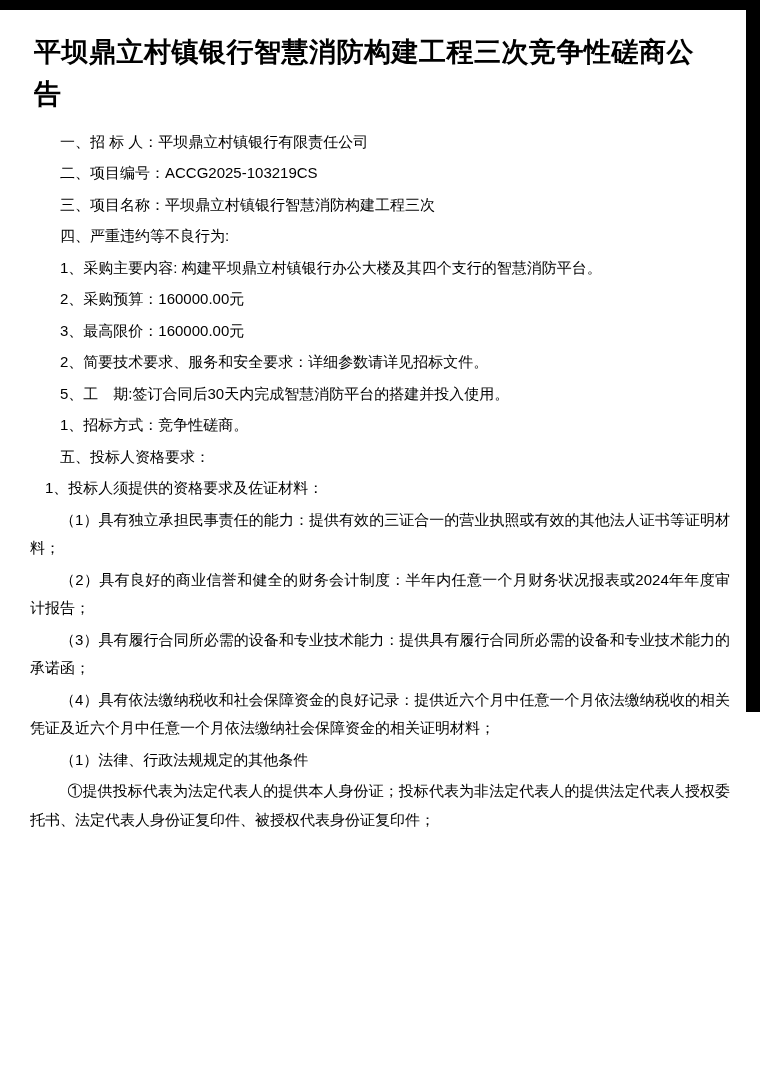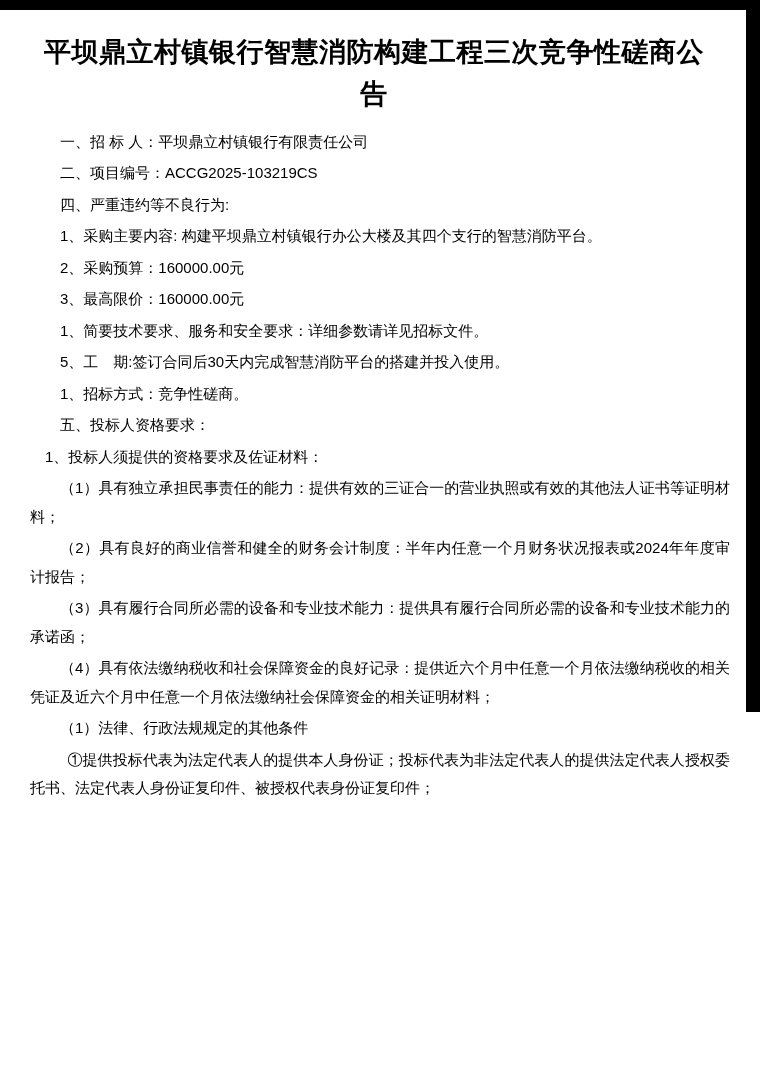--- a/index.html
+++ b/index.html
@@ -30,21 +30,20 @@
   .content {
     position: absolute;
     top: 10px; left: 0;
     width: 700px;
     padding: 14px 30px 0 30px;
   }
   h1.doc-title {
     font-size: 27px;
     font-weight: bold;
     line-height: 1.55;
-    text-align: center;
     margin: 8px 16px 12px 4px;
     letter-spacing: 0.5px;
   }
   p.para {
     font-size: 15px;
     line-height: 1.9;
     margin: 3px 0;
     text-align: justify;
     word-break: break-all;
   }
@@ -62,25 +61,26 @@
 <div class="scan-border-top"></div>
 <div class="scan-border-right"></div>
 
 <div class="content">
   <h1 class="doc-title">平坝鼎立村镇银行智慧消防构建工程三次竞争性磋商公告</h1>
 
 
   <div id="body-paragraphs">
       <p class="para indent-2">一、招 标 人：平坝鼎立村镇银行有限责任公司</p>
       <p class="para indent-2">二、项目编号：ACCG2025-103219CS</p>
+      <p class="para indent-2">三、项目名称：平坝鼎立村镇银行智慧消防构建工程三次</p>
       <p class="para indent-2">四、严重违约等不良行为:</p>
       <p class="para indent-2">1、采购主要内容: 构建平坝鼎立村镇银行办公大楼及其四个支行的智慧消防平台。</p>
       <p class="para indent-2">2、采购预算：160000.00元</p>
       <p class="para indent-2">3、最高限价：160000.00元</p>
-      <p class="para indent-2">1、简要技术要求、服务和安全要求：详细参数请详见招标文件。</p>
+      <p class="para indent-2">2、简要技术要求、服务和安全要求：详细参数请详见招标文件。</p>
       <p class="para indent-2">5、工　期:签订合同后30天内完成智慧消防平台的搭建并投入使用。</p>
       <p class="para indent-2">1、招标方式：竞争性磋商。</p>
       <p class="para indent-2">五、投标人资格要求：</p>
       <p class="para indent-1">1、投标人须提供的资格要求及佐证材料：</p>
       <p class="para indent-2">（1）具有独立承担民事责任的能力：提供有效的三证合一的营业执照或有效的其他法人证书等证明材料；</p>
       <p class="para indent-2">（2）具有良好的商业信誉和健全的财务会计制度：半年内任意一个月财务状况报表或2024年年度审计报告；</p>
       <p class="para indent-2">（3）具有履行合同所必需的设备和专业技术能力：提供具有履行合同所必需的设备和专业技术能力的承诺函；</p>
       <p class="para indent-2">（4）具有依法缴纳税收和社会保障资金的良好记录：提供近六个月中任意一个月依法缴纳税收的相关凭证及近六个月中任意一个月依法缴纳社会保障资金的相关证明材料；</p>
       <p class="para indent-2">（1）法律、行政法规规定的其他条件</p>
       <p class="para indent-25">①提供投标代表为法定代表人的提供本人身份证；投标代表为非法定代表人的提供法定代表人授权委托书、法定代表人身份证复印件、被授权代表身份证复印件；</p>

